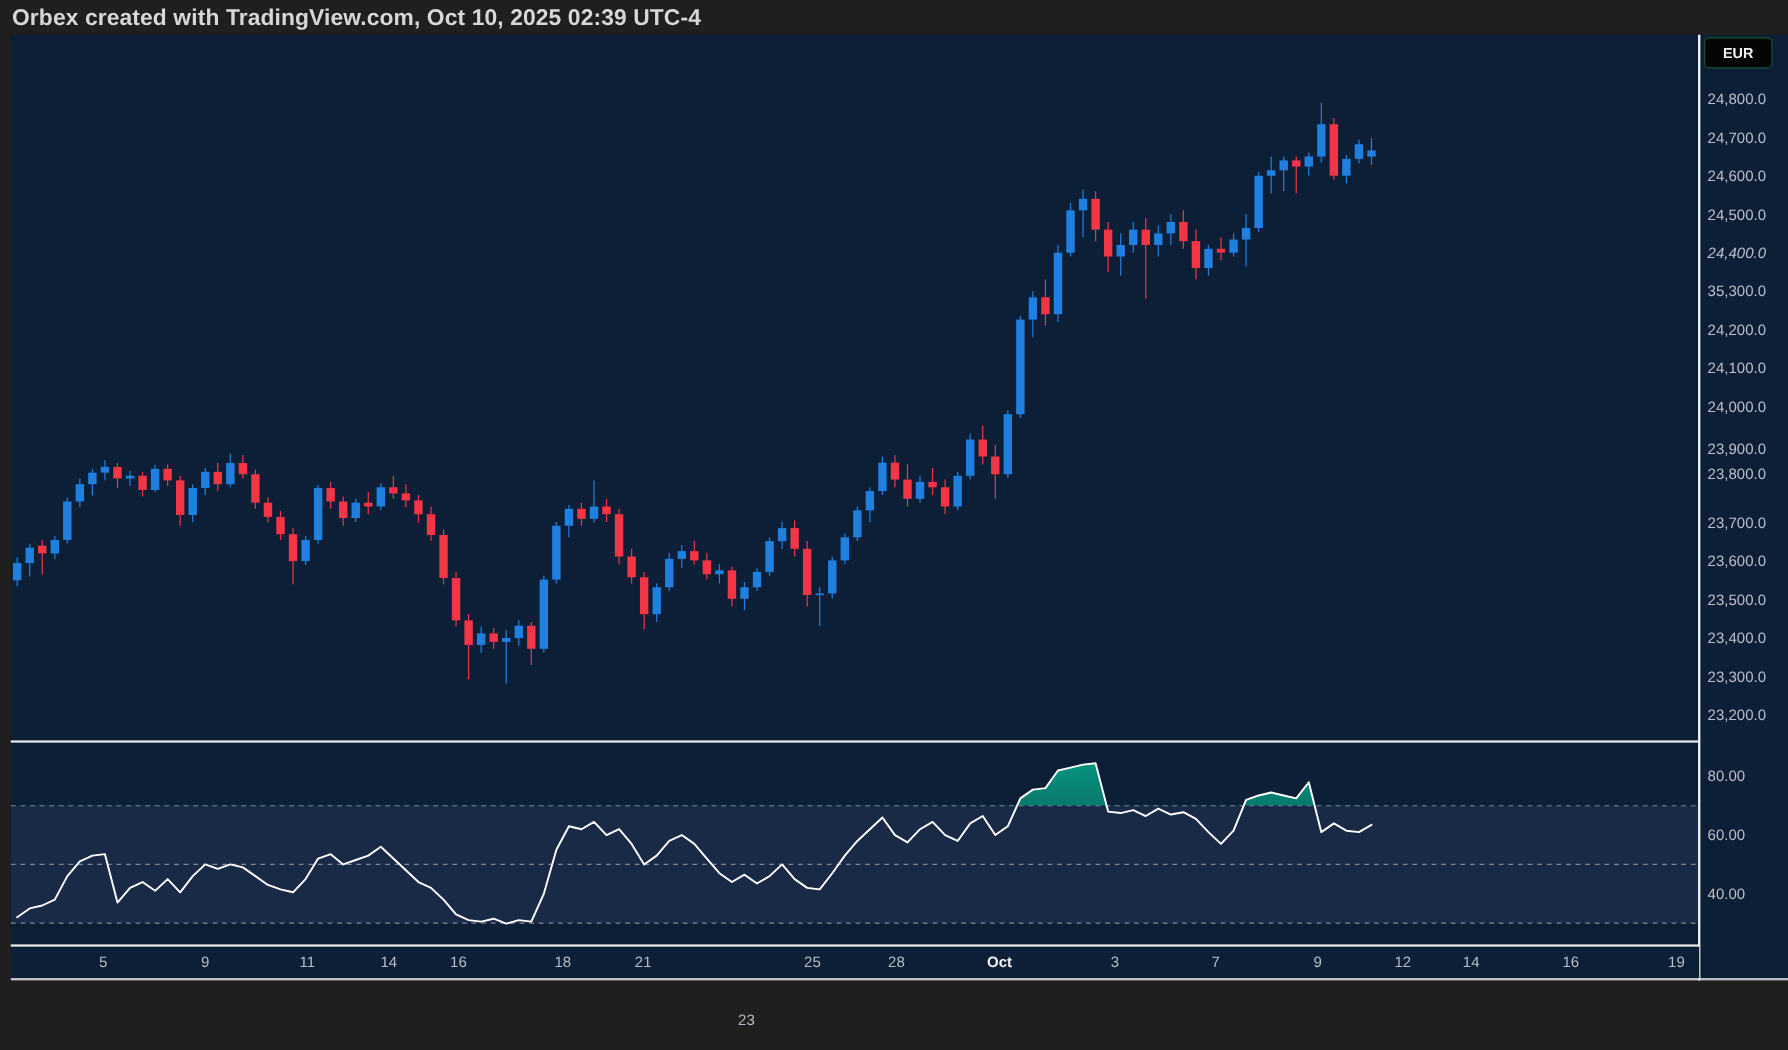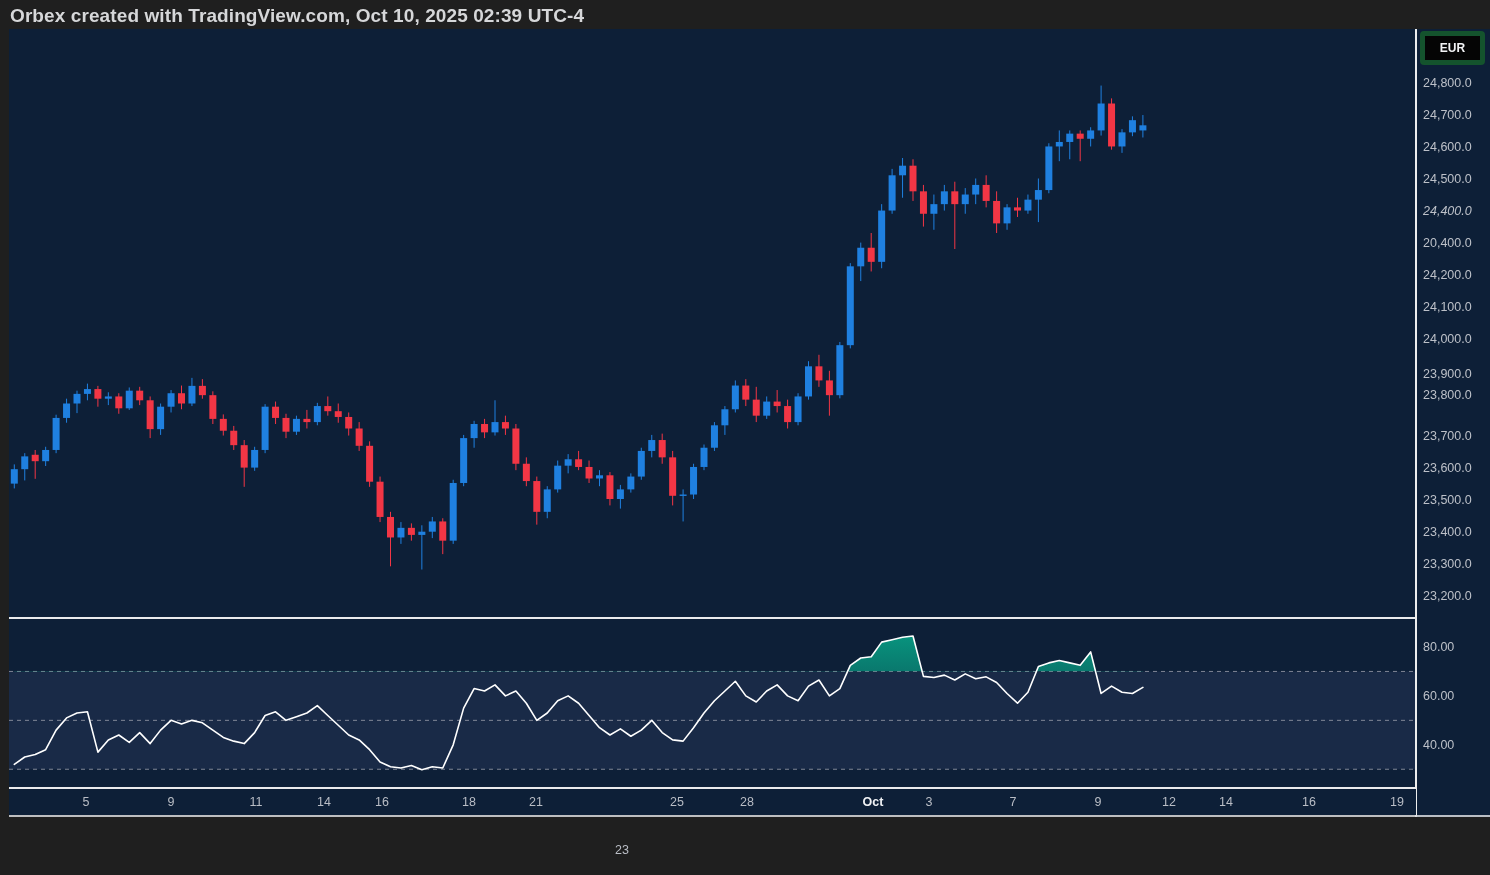--- a/index.html
+++ b/index.html
@@ -7,21 +7,21 @@
         font-family:"Liberation Sans","DejaVu Sans",sans-serif;}
   .hdr{position:absolute;left:10px;top:6px;height:20px;line-height:20px;
        color:#d6d7d9;font-size:19px;font-weight:bold;letter-spacing:.1px;}
   .main-pane{position:absolute;left:9px;top:29px;width:1407px;height:589px;background:#0d1f37;}
   .rsi-pane{position:absolute;left:9px;top:619px;width:1407px;height:168px;background:#0d1f37;}
   .sep-h{position:absolute;left:9px;width:1407px;height:2px;background:#e9eaec;}
   .sep-v{position:absolute;left:1415px;top:29px;width:2px;height:788px;background:#eceded;}
   .price-axis{position:absolute;left:1417px;top:29px;width:73px;height:788px;background:#0d1f37;}
   .pa-label{position:absolute;left:6px;height:16px;line-height:16px;color:#bcc0c8;font-size:12.5px;white-space:nowrap;}
   .badge{position:absolute;left:3px;top:2px;width:55px;height:24px;background:#050505;
-         border:5px solid #14532d;border-radius:4px;color:#f2f3f5;font-size:12px;font-weight:bold;
+         border:1px solid #14532d;border-radius:4px;color:#f2f3f5;font-size:12px;font-weight:bold;
          text-align:center;line-height:24px;}
   .time-axis{position:absolute;left:9px;top:789px;width:1407px;height:26px;background:#0d1f37;}
   .tt{position:absolute;top:0;height:26px;line-height:26px;color:#b9bdc5;font-size:12.5px;
       transform:translateX(-50%);}
   .tt.em{color:#f0f2f5;font-weight:bold;}
   .axis-bottom{position:absolute;left:9px;top:815px;width:1481px;height:2px;background:#d9dadd;opacity:.85;}
   .footer{position:absolute;left:16px;top:832px;height:30px;display:flex;align-items:center;gap:8px;}
   .tv-text{color:#d6d8dc;font-size:21px;font-weight:bold;letter-spacing:-0.3px;}
   svg{display:block;}
 </style>
@@ -279,21 +279,21 @@
 
   <div class="sep-h" style="top:787px"></div>
 
   <div class="price-axis" id="price-axis">
     <div class="badge">EUR</div>
   <div class="pa-label" style="top: 46px;">24,800.0</div>
       <div class="pa-label" style="top: 78.05px;">24,700.0</div>
       <div class="pa-label" style="top: 110.1px;">24,600.0</div>
       <div class="pa-label" style="top: 142.15px;">24,500.0</div>
       <div class="pa-label" style="top: 174.2px; font-style: italic;">24,400.0</div>
-      <div class="pa-label" style="top: 206.25px;">20,400.0</div>
+      <div class="pa-label" style="top: 206.25px;">35,300.0</div>
       <div class="pa-label" style="top: 238.3px;">24,200.0</div>
       <div class="pa-label" style="top: 270.35px; text-align: right;">24,100.0</div>
       <div class="pa-label" style="top: 302.4px;">24,000.0</div>
       <div class="pa-label" style="top: 337px;">23,900.0</div>
       <div class="pa-label" style="top: 358px;">23,800.0</div>
       <div class="pa-label" style="top: 398.55px;">23,700.0</div>
       <div class="pa-label" style="top: 430.6px;">23,600.0</div>
       <div class="pa-label" style="top: 462.65px;">23,500.0</div>
       <div class="pa-label" style="top: 494.7px;">23,400.0</div>
       <div class="pa-label" style="top: 526.75px;">23,300.0</div>
@@ -309,21 +309,21 @@
       <div class="tt" style="left: 77px;">5</div>
       <div class="tt" style="left: 162px;">9</div>
       <div class="tt" style="left: 247px;">11</div>
       <div class="tt" style="left: 315px;">14</div>
       <div class="tt" style="left: 373px;">16</div>
       <div class="tt" style="left: 460px;">18</div>
       <div class="tt" style="left: 527px;">21</div>
       <div class="tt" style="left: 613px; margin-top: 48px;">23</div>
       <div class="tt" style="left: 668px;">25</div>
       <div class="tt" style="left: 738px;">28</div>
-      <div class="tt em" style="left: 864px;">Oct</div>
+      <div class="tt em" style="left: 824px;">Oct</div>
       <div class="tt" style="left: 920px;">3</div>
       <div class="tt" style="left: 1004px;">7</div>
       <div class="tt" style="left: 1089px;">9</div>
       <div class="tt" style="left: 1160px;">12</div>
       <div class="tt" style="left: 1217px;">14</div>
       <div class="tt" style="left: 1300px;">16</div>
       <div class="tt" style="left: 1372px; margin-left: 16px;">19</div>
     </div>
   <div class="axis-bottom"></div>
 

